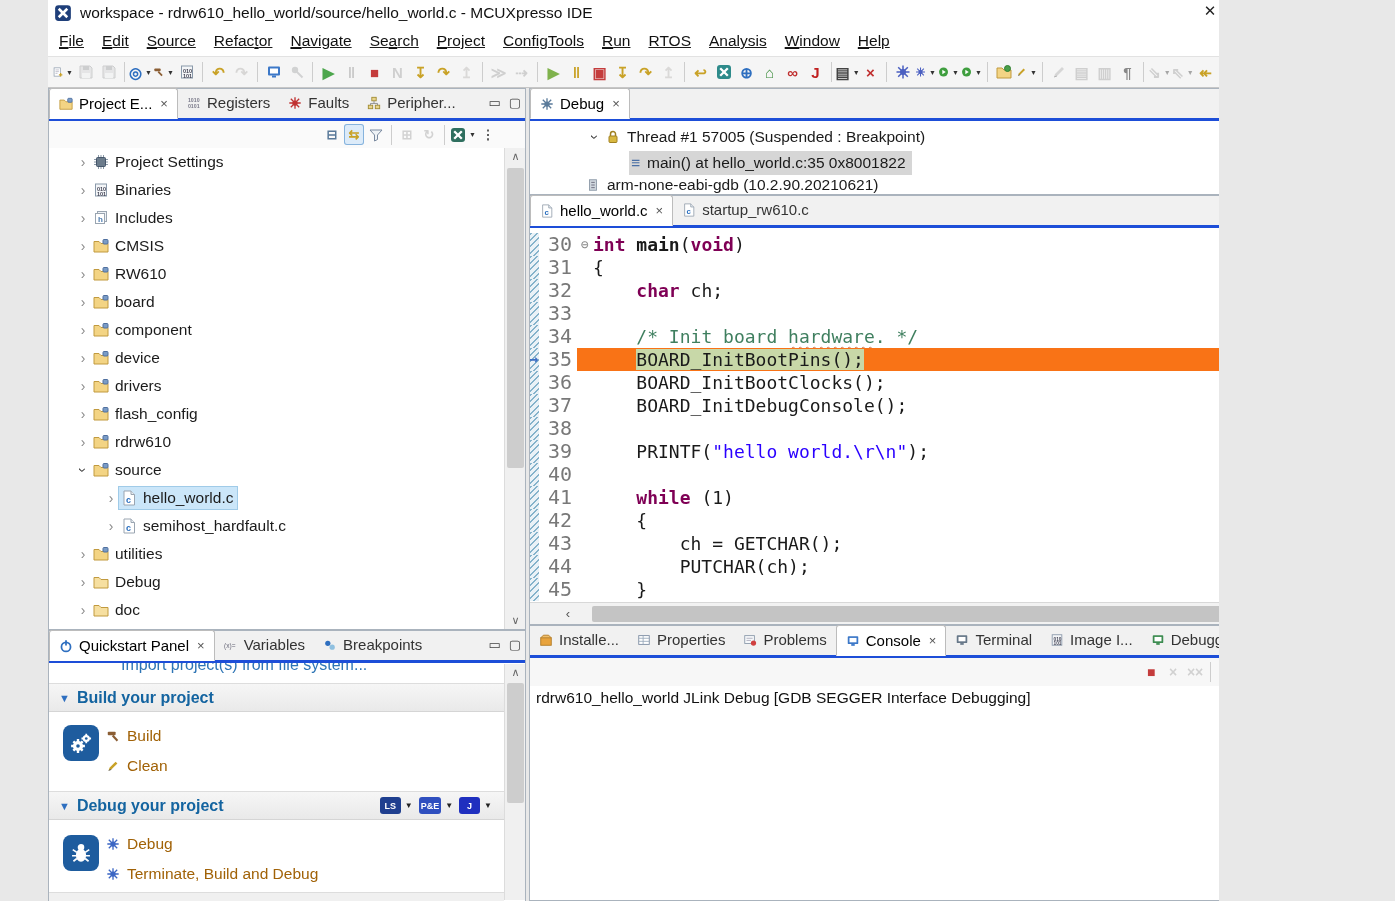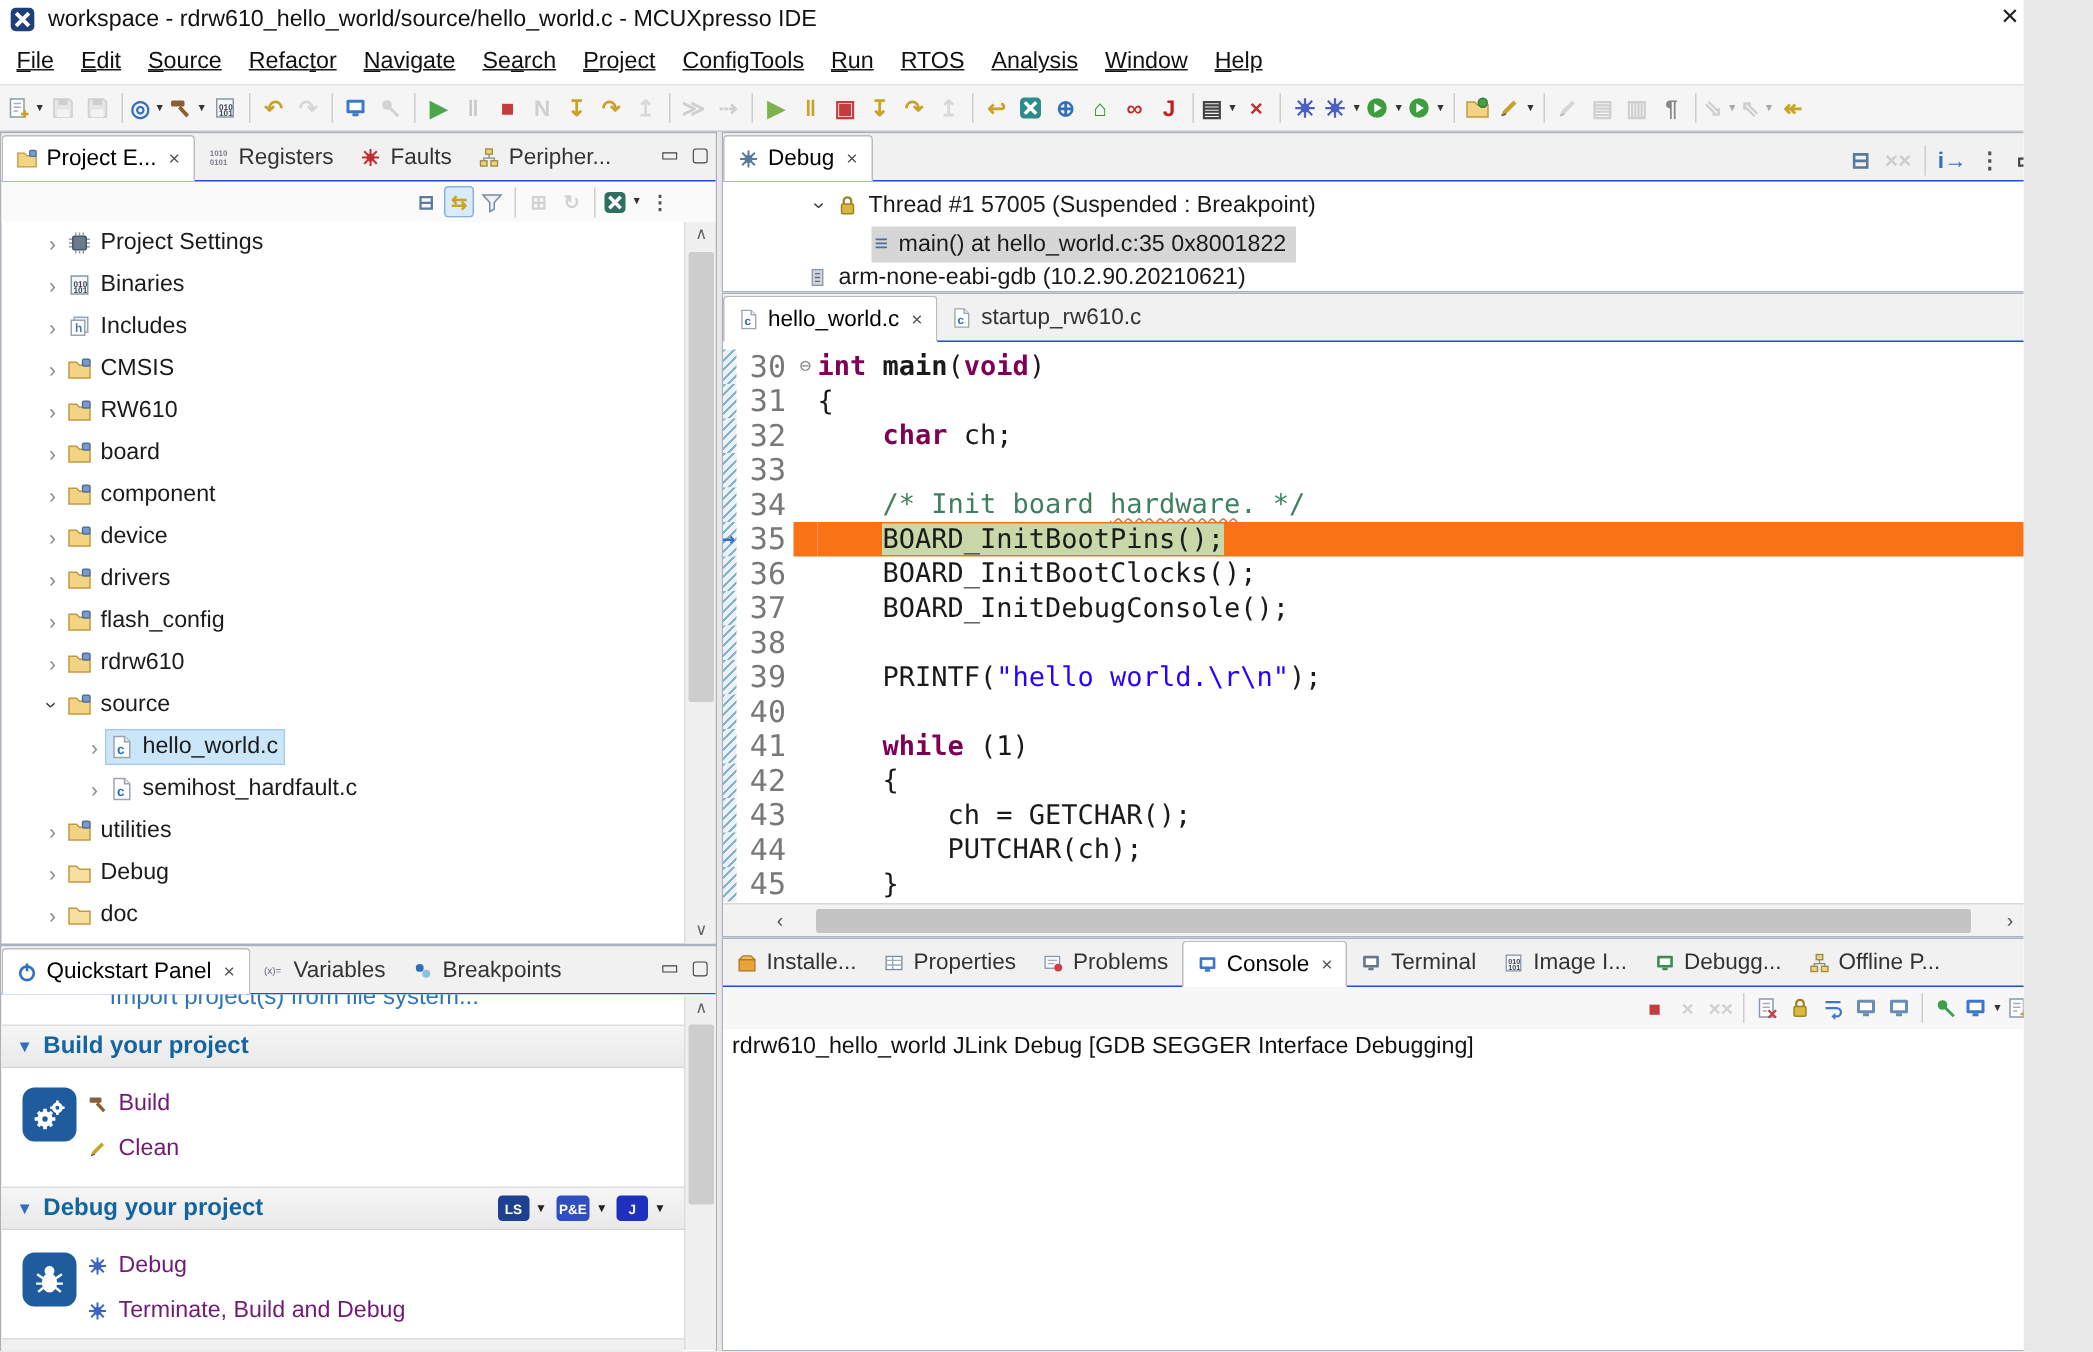--- a/index.html
+++ b/index.html
@@ -1,20 +1,21 @@
 <!DOCTYPE html>
 <html><head>
 <meta charset="utf-8">
 <style>
   * { margin:0; padding:0; box-sizing:border-box; }
   html,body { background:#e8e8e8; }
   .app {
-    position:relative; width:1349px; height:901px; background:#fff;
+    position:relative; width:1171px; height:901px; background:#fff;
     font-family:"Liberation Sans", sans-serif; color:#1a1a1a; overflow:hidden;
     user-select:none;
+    margin-left:48px;
   }
   svg.i16 { width:16px; height:16px; display:block; }
   svg.i14 { width:14px; height:14px; display:block; }
 
   
   .titlebar { position:absolute; left:0; top:0; width:100%; height:26px; background:#fff; display:flex; align-items:center; }
   .titlebar .logo { width:18px; height:18px; margin:0 8px 0 6px; color:#1f3f7a; }
   .titlebar .ttext { font-size:15.5px; color:#111; }
   .titlebar .wclose { position:absolute; right:0px; top:2px; font-size:15px; color:#222; width:18px; text-align:center; }
 
@@ -27,21 +28,21 @@
   .maintoolbar { position:absolute; left:0; top:56px; width:100%; height:32px; background:#f5f5f5; border-top:1px solid #e2e2e2; border-bottom:1px solid #c6c6c6; display:flex; align-items:center; padding:0 3px; overflow:hidden; }
   .tbi { display:inline-flex; align-items:center; justify-content:center; min-width:21px; height:24px; margin:0 1px; border-radius:3px; font-size:15px; line-height:1; cursor:default; }
   .tbi .tg { line-height:1; font-weight:bold; }
   .tbi.dim { opacity:.4; filter:grayscale(.9); }
   .tbi.act { background:#dcebf9; box-shadow:0 0 0 1px #86b3dd inset; }
   .tbi .drop { font-size:7px; color:#333; margin-left:3px; }
   .tsep { width:1px; height:20px; background:#cdcdcd; margin:0 4px; flex:none; }
 
   
   .panel { position:absolute; background:#fff; border:1px solid #aab3bd; }
-  .tabbar { height:32px; background:#f1f1f1; border-bottom:1px solid #1d4ed8; display:flex; align-items:flex-end; position:relative; }
+  .tabbar { height:32px; background:#f1f1f1; border-bottom:3px solid #1d4ed8; display:flex; align-items:flex-end; position:relative; }
   .tab { height:31px; display:flex; align-items:center; padding:0 9px; font-size:15px; color:#333; gap:6px; cursor:default; white-space:nowrap; }
   .tab.active { background:#fff; border:1px solid #bcbcbc; border-bottom:1px solid #fff; border-radius:3px 3px 0 0; margin-bottom:-1px; color:#000; }
   .tab .tclose { font-size:13px; color:#555; margin-left:2px; }
   .winbtns { position:absolute; right:4px; top:7px; display:flex; gap:8px; }
   .winbtn { font-size:13px; color:#444; line-height:1; }
 
   
   .pe { left:0; top:88px; width:478px; height:542px; }
   .viewtools { height:27px; background:#fafafa; display:flex; align-items:center; justify-content:flex-end; padding-right:26px; }
   .viewtools .tbi { min-width:20px; height:21px; font-size:13px; }
@@ -56,21 +57,21 @@
   .varrow { position:absolute; left:0; width:21px; height:17px; text-align:center; font-size:11px; color:#666; line-height:17px; }
   .vthumb { position:absolute; left:2px; width:17px; background:#cdcdcd; border-radius:2px; }
 
   
   .qs { left:0; top:630px; width:478px; height:271px; }
   .qsbody { position:relative; height:238px; overflow:hidden; background:#fff; }
   .cliplink { position:absolute; left:72px; top:-7px; font-size:16px; color:#2e75b5; }
   .qshead { position:absolute; left:0; width:455px; height:29px; background:linear-gradient(#f6f6f6,#e9e9e9); border-top:1px solid #ddd; border-bottom:1px solid #d5d5d5; display:flex; align-items:center; }
   .qshead .tri { color:#2e6fc0; font-size:11px; margin:0 7px 0 10px; }
   .qshead .htext { font-size:16px; font-weight:bold; color:#1464a0; }
-  .qslink { position:absolute; font-size:15.5px; color:#701a75; display:flex; align-items:center; gap:7px; }
+  .qslink { position:absolute; font-size:15.5px; color:#a16207; display:flex; align-items:center; gap:7px; }
   .bigicon { position:absolute; width:36px; height:36px; border-radius:8px; background:#1e5c9e; display:flex; align-items:center; justify-content:center; }
   .probe { display:inline-flex; align-items:center; justify-content:center; height:17px; min-width:21px; border-radius:3px; color:#fff; font-size:9px; font-weight:bold; padding:0 2px; }
   .probedrop { font-size:8px; color:#222; margin:0 6px 0 4px; }
 
   
   .dbg { left:481px; top:88px; width:914px; height:107px; }
   .dbg .viewicons { position:absolute; right:6px; top:6px; display:flex; align-items:center; gap:2px; }
   .dbgrow { height:26px; display:flex; align-items:center; font-size:15.5px; white-space:nowrap; }
   .dbgsel { background:#d6d6d6; display:flex; align-items:center; padding:0 6px 0 2px; height:24px; }
 

